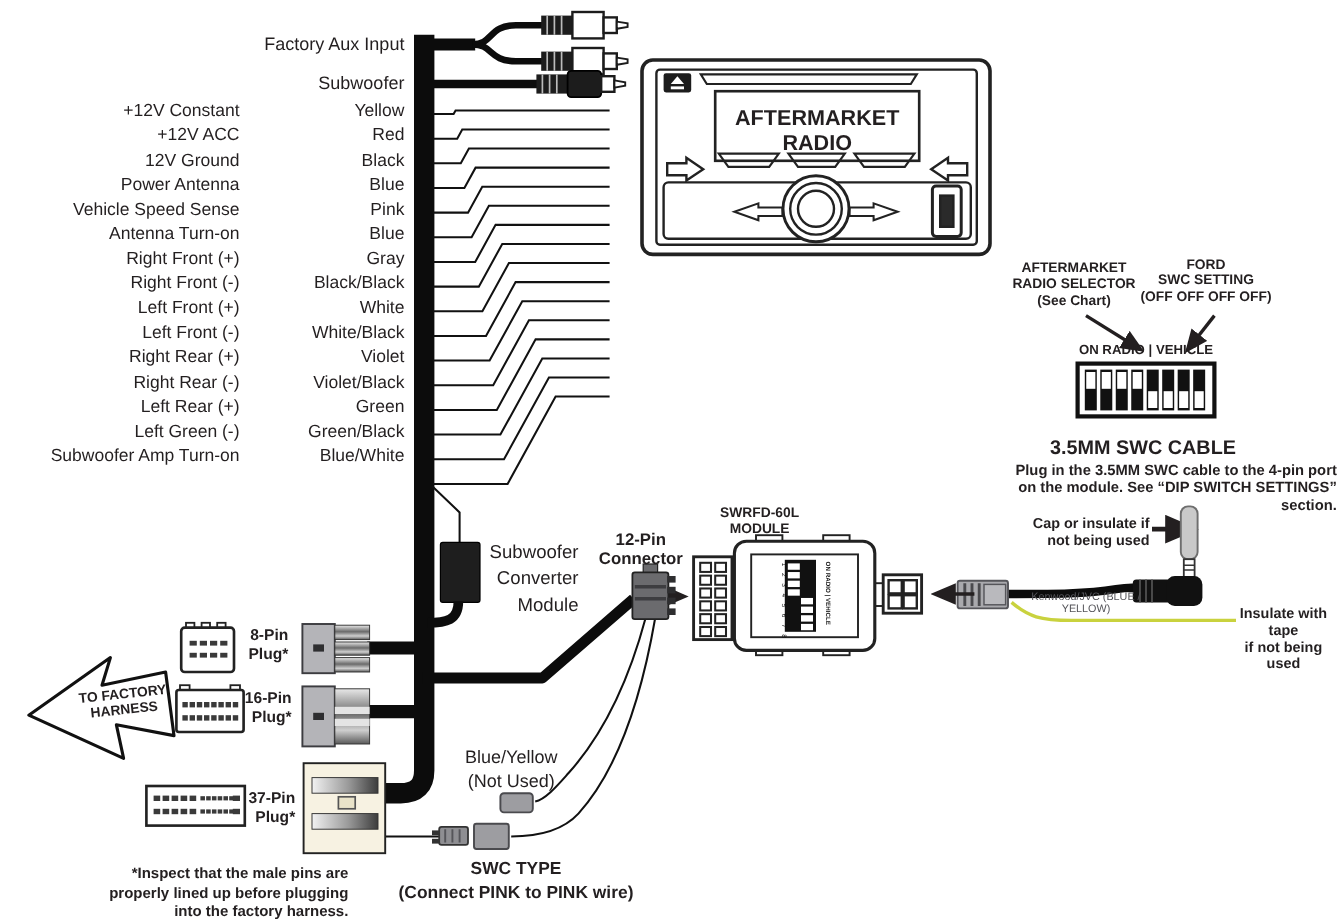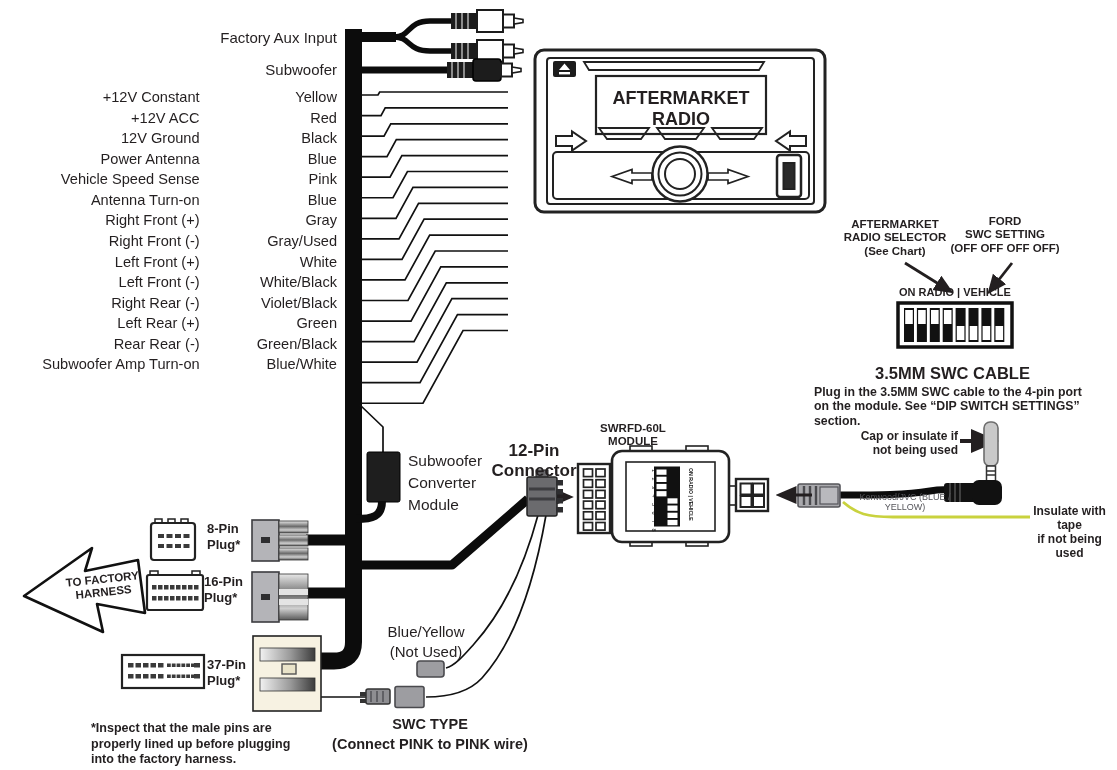--- a/index.html
+++ b/index.html
@@ -1,23 +1,23 @@
 <!DOCTYPE html>
 <html><head>
 <meta charset="utf-8">
 <style>
   html,body{margin:0;padding:0;background:#fff;}
   body{width:1117px;height:770px;position:relative;overflow:hidden;
        font-family:"Liberation Sans",sans-serif;color:#231f20;}
-  .abs{position:absolute;}
+  .abs{position:absolute;text-align:right;}
   .ctr{text-align:center;}
   .rt{text-align:right;}
   svg.layer{position:absolute;left:0;top:0;}
   #wire-rows{position:absolute;left:0;top:84.6px;width:337px;}
-  .wire-row{display:flex;height:20.55px;align-items:flex-end;font-size:14.6px;gap:34px;}
+  .wire-row{display:flex;height:20.55px;align-items:flex-start;font-size:14.6px;gap:34px;}
   .wire-fn{width:222px;text-align:right;}
   .wire-col{width:115px;text-align:right;}
   .lbl{line-height:1.16;}
   .semib{font-weight:600;}
   #dip-numbers{position:absolute;left:898px;top:349px;width:114px;display:flex;
        justify-content:space-around;font-size:10.5px;font-weight:600;}
 </style>
 </head>
 <body>
 
@@ -363,40 +363,44 @@
     <div class="wire-row">
       <div class="wire-fn">Antenna Turn-on</div>
       <div class="wire-col">Blue</div>
     </div>
     <div class="wire-row">
       <div class="wire-fn">Right Front (+)</div>
       <div class="wire-col">Gray</div>
     </div>
     <div class="wire-row">
       <div class="wire-fn">Right Front (-)</div>
-      <div class="wire-col">Gray/Used</div>
+      <div class="wire-col">Black/Black</div>
     </div>
     <div class="wire-row">
       <div class="wire-fn">Left Front (+)</div>
       <div class="wire-col">White</div>
     </div>
     <div class="wire-row">
       <div class="wire-fn">Left Front (-)</div>
       <div class="wire-col">White/Black</div>
     </div>
     <div class="wire-row">
+      <div class="wire-fn">Right Rear (+)</div>
+      <div class="wire-col">Violet</div>
+    </div>
+    <div class="wire-row">
       <div class="wire-fn">Right Rear (-)</div>
       <div class="wire-col">Violet/Black</div>
     </div>
     <div class="wire-row">
       <div class="wire-fn">Left Rear (+)</div>
       <div class="wire-col">Green</div>
     </div>
     <div class="wire-row">
-      <div class="wire-fn">Rear Rear (-)</div>
+      <div class="wire-fn">Left Green (-)</div>
       <div class="wire-col">Green/Black</div>
     </div>
     <div class="wire-row">
       <div class="wire-fn">Subwoofer Amp Turn-on</div>
       <div class="wire-col">Blue/White</div>
     </div>
   </div>
 
 <div class="abs ctr lbl" style="left:596px;top:88px;width:170px;font-size:18px;font-weight:600">
   <div>AFTERMARKET</div>
@@ -428,21 +432,21 @@
 <div class="abs ctr" style="left:840px;top:492px;width:130px;font-size:9px;color:#55555a">Kenwood/JVC (BLUE / YELLOW)</div>
 <div class="abs ctr lbl semib" style="left:1022px;top:505px;width:95px;font-size:12px">
   <div>Insulate with tape</div>
   <div>if not being used</div>
 </div>
 
 <div class="abs ctr lbl semib" style="left:572px;top:422px;width:122px;font-size:11.5px">
   <div>SWRFD-60L</div>
   <div>MODULE</div>
 </div>
-<div class="abs ctr lbl semib" style="left:475px;top:441px;width:118px;font-size:17px">
+<div class="abs ctr lbl semib" style="left:475px;top:441px;width:118px;font-size:14px">
   <div>12-Pin</div>
   <div>Connector</div>
 </div>
 
 <div class="abs lbl" style="left:408px;top:450px;font-size:15.5px;line-height:22px">
   <div>Subwoofer</div>
   <div>Converter</div>
   <div>Module</div>
 </div>
 

